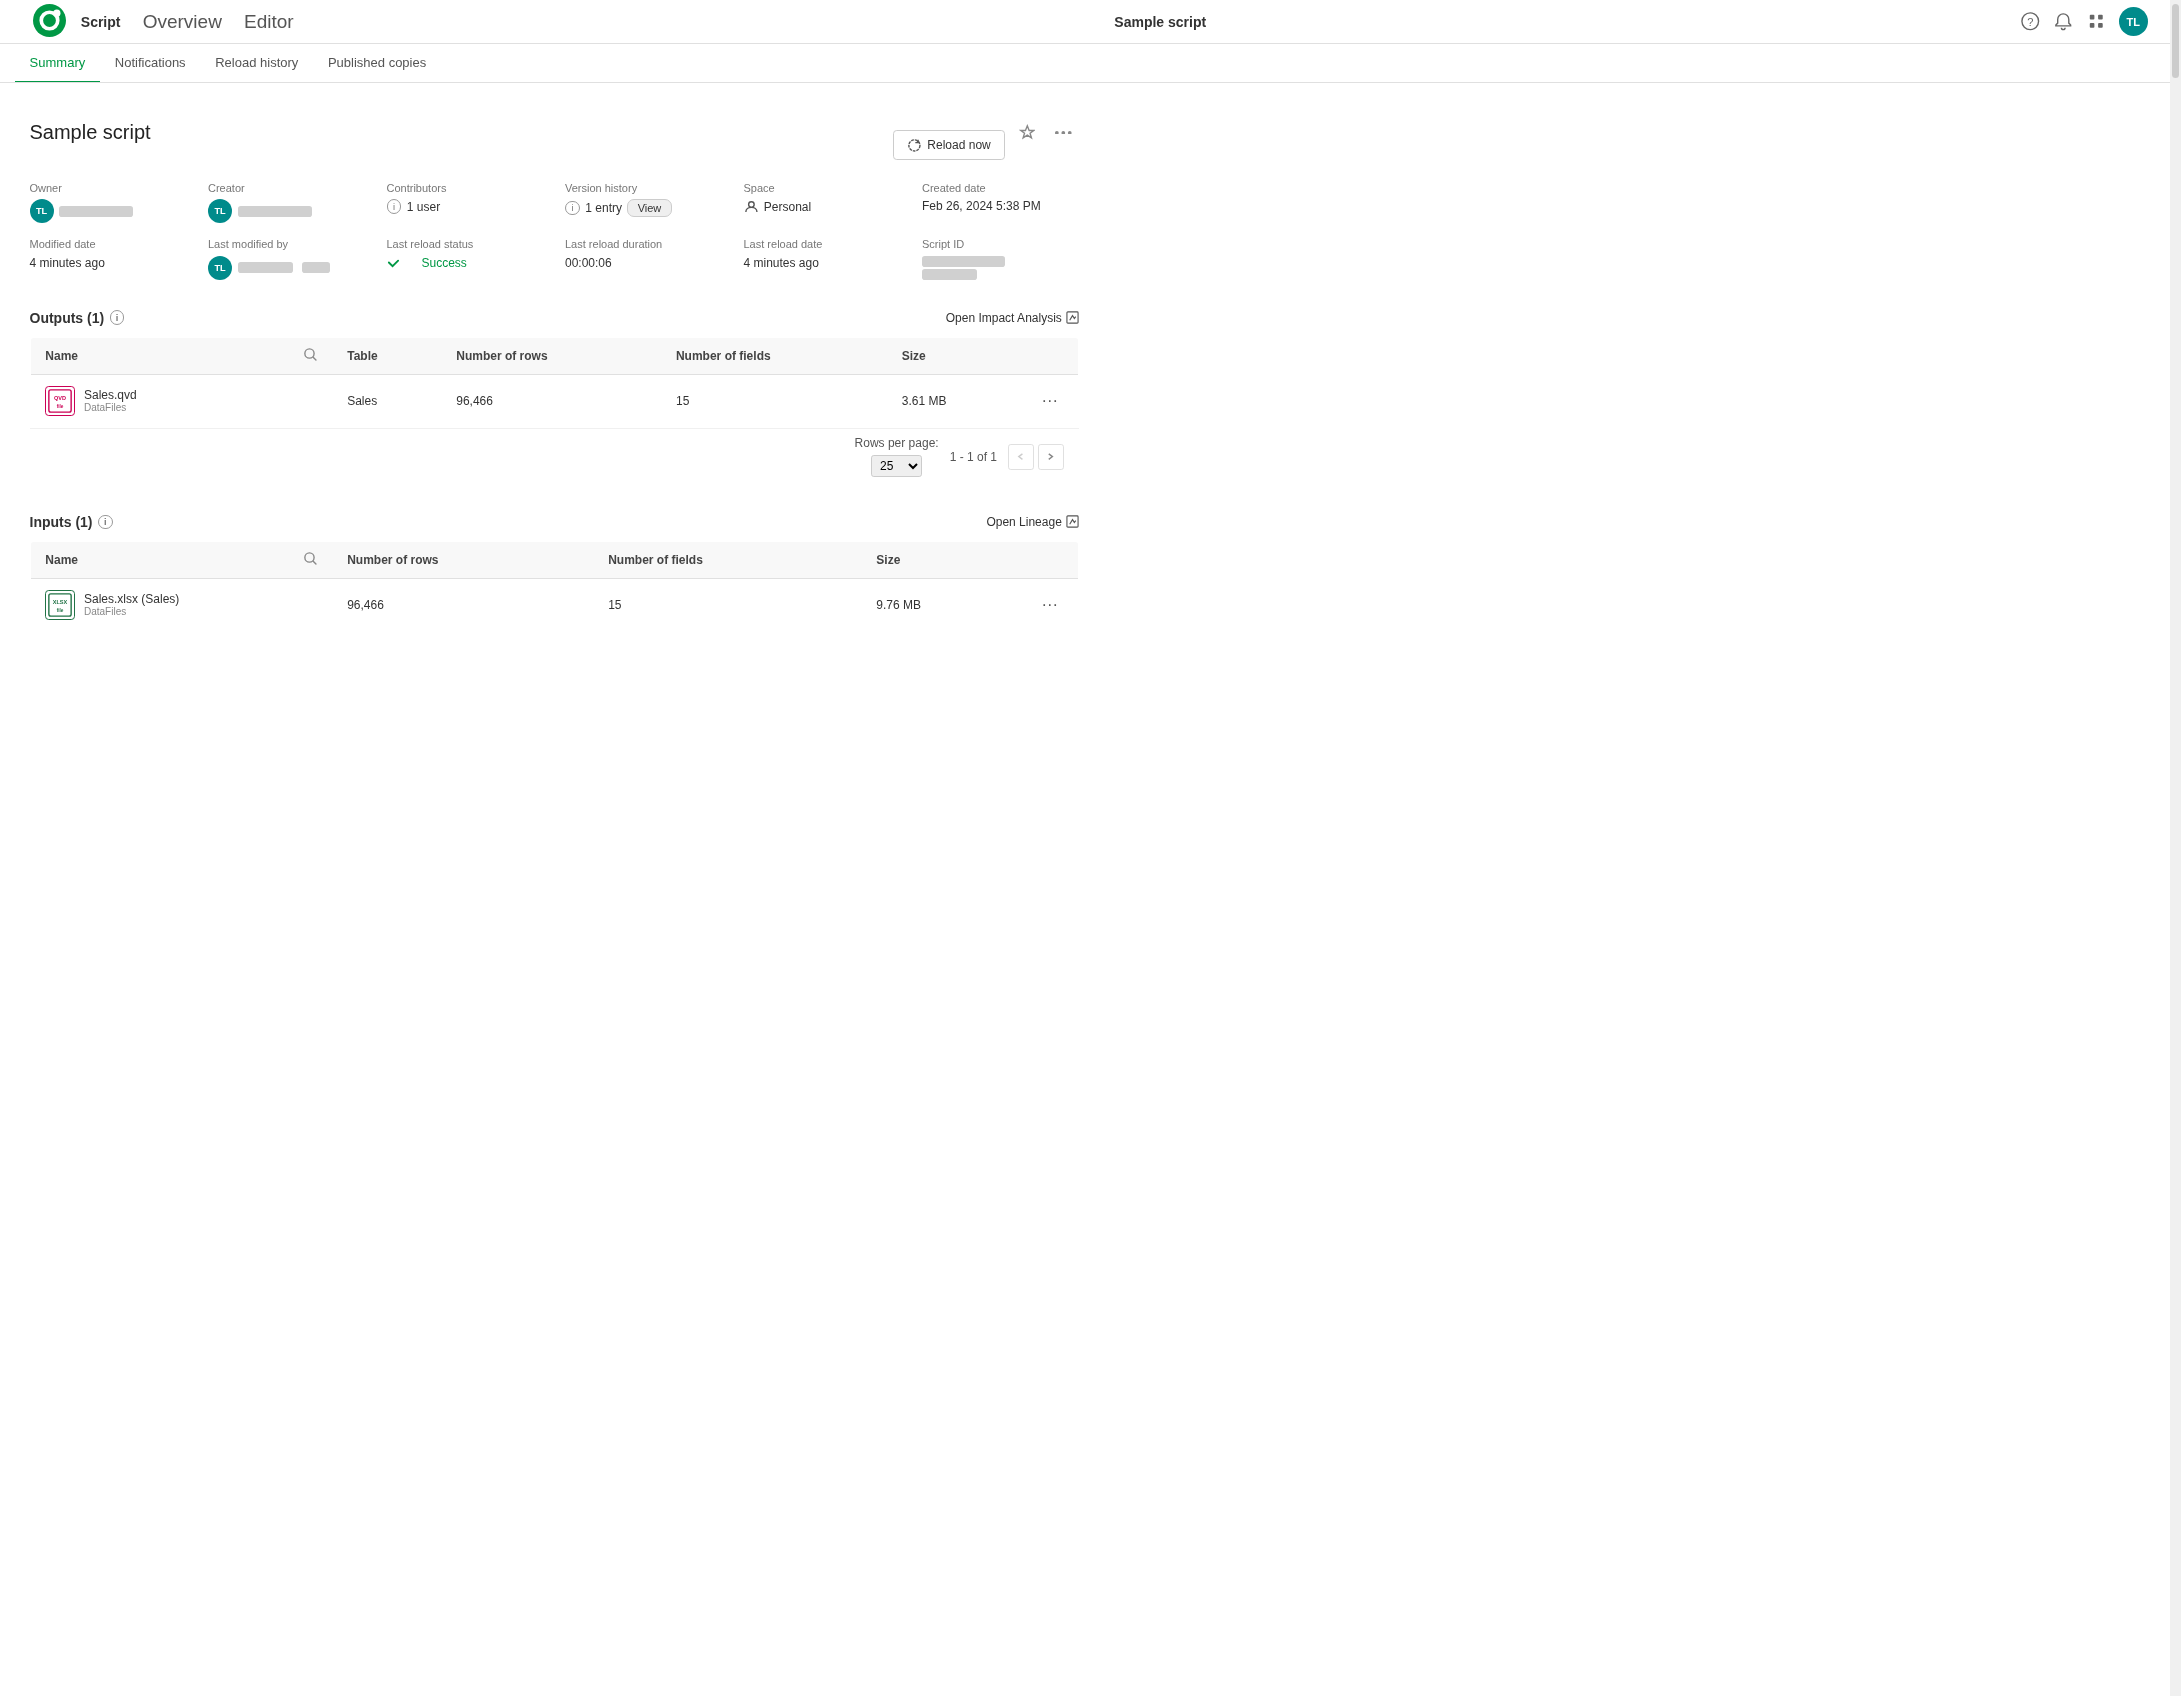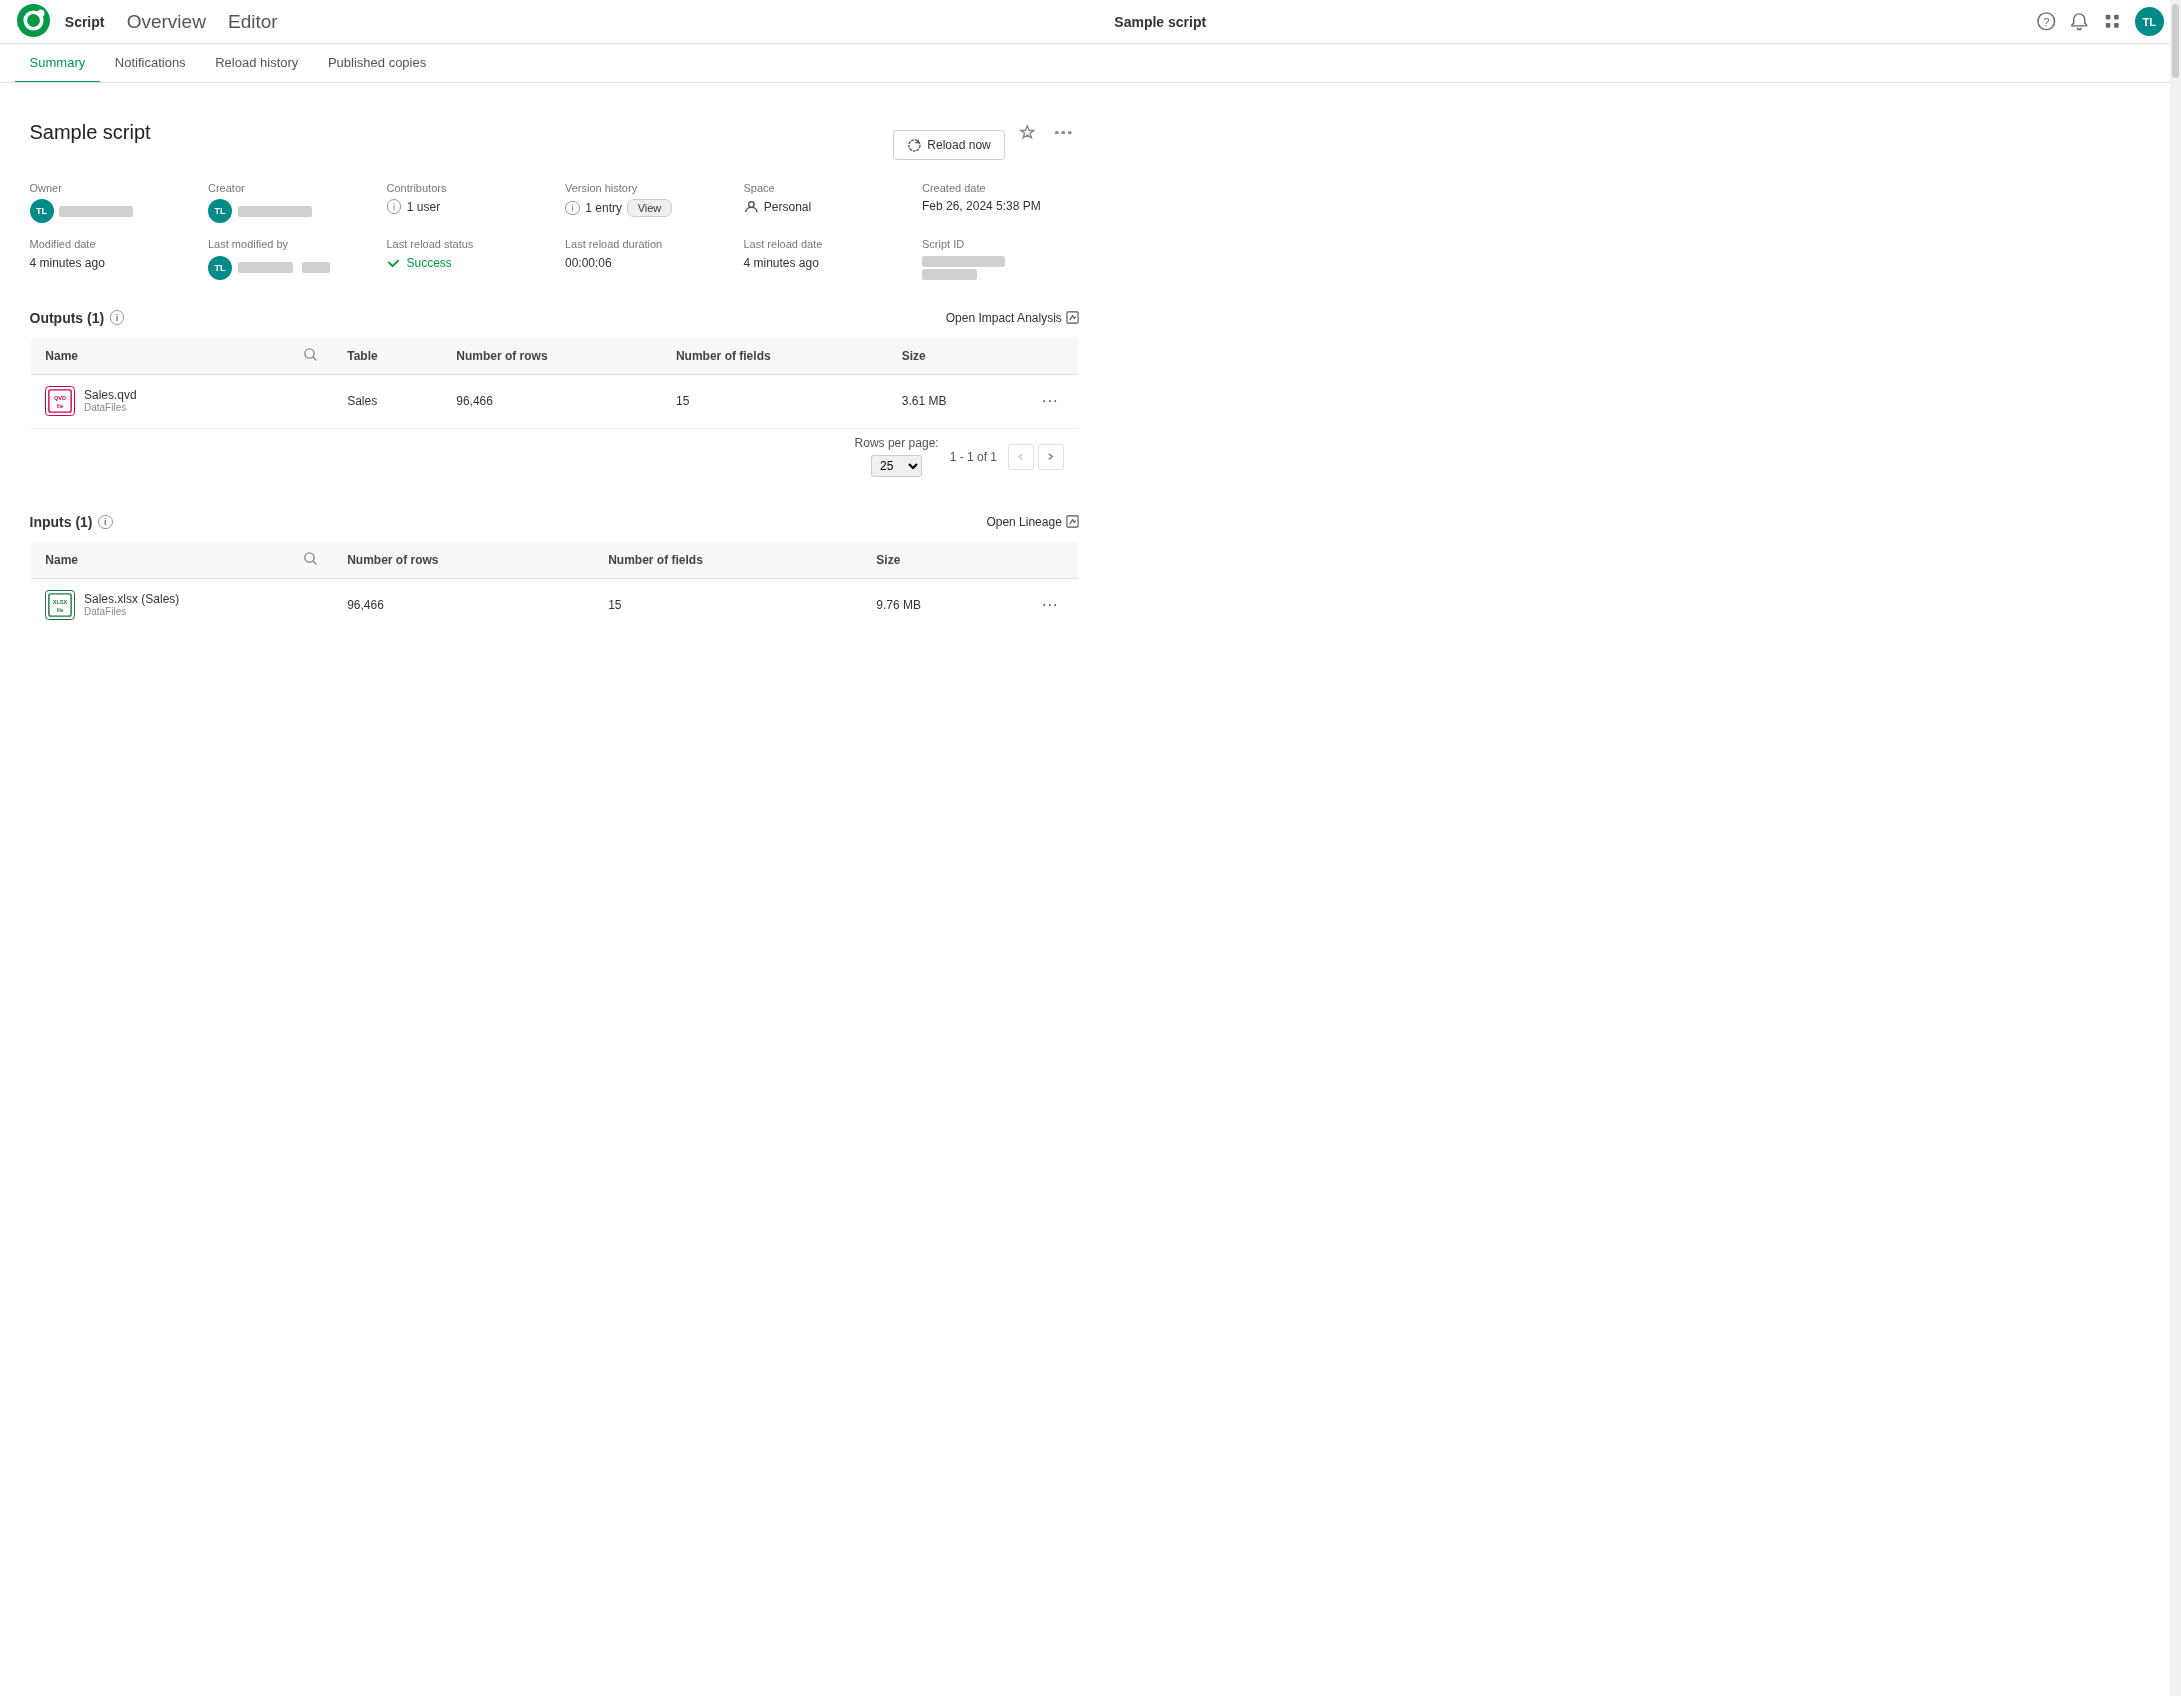--- a/index.html
+++ b/index.html
@@ -3,21 +3,21 @@
   <meta charset="utf-8">
   <style>
     * { box-sizing: border-box; margin: 0; padding: 0; }
     body { font-family: 'Segoe UI', Arial, sans-serif; font-size: 13px; color: #333; background: #fff; }
 
     
     .top-nav {
       display: flex;
       align-items: center;
       height: 44px;
-      padding: 0 17px;
+      padding: 0 33px;
       border-bottom: 0.9px solid #e0e0e0;
       gap: 14.8px;
     }
     .nav-app-name { font-weight: 600; font-size: 14px; color: #333; }
     .nav-links { display: flex; gap: 7.4px; }
     .nav-link {
       padding: 3.7px 7.4px;
       font-size: 19px;
       color: #555;
       cursor: pointer;
@@ -116,21 +116,21 @@
     .meta-name-redacted { width: 74px; }
     .btn-view {
       display: inline-block;
       padding: 1.8px 9.2px;
       border: 0.9px solid #ccc;
       border-radius: 7px;
       font-size: 11px;
       cursor: pointer;
       color: #333;
     }
-    .success-badge { display: flex; align-items: center; gap: 7px; color: #009845; font-size: 12px; }
+    .success-badge { display: flex; align-items: center; gap: 22px; color: #009845; font-size: 12px; }
 
     
     .section-header {
       display: flex;
       align-items: center;
       justify-content: space-between;
       margin-bottom: 11px;
       margin-top: 29.5px;
     }
     .section-title { font-size: 14px; font-weight: 600; display: flex; align-items: center; gap: 5.5px; }

